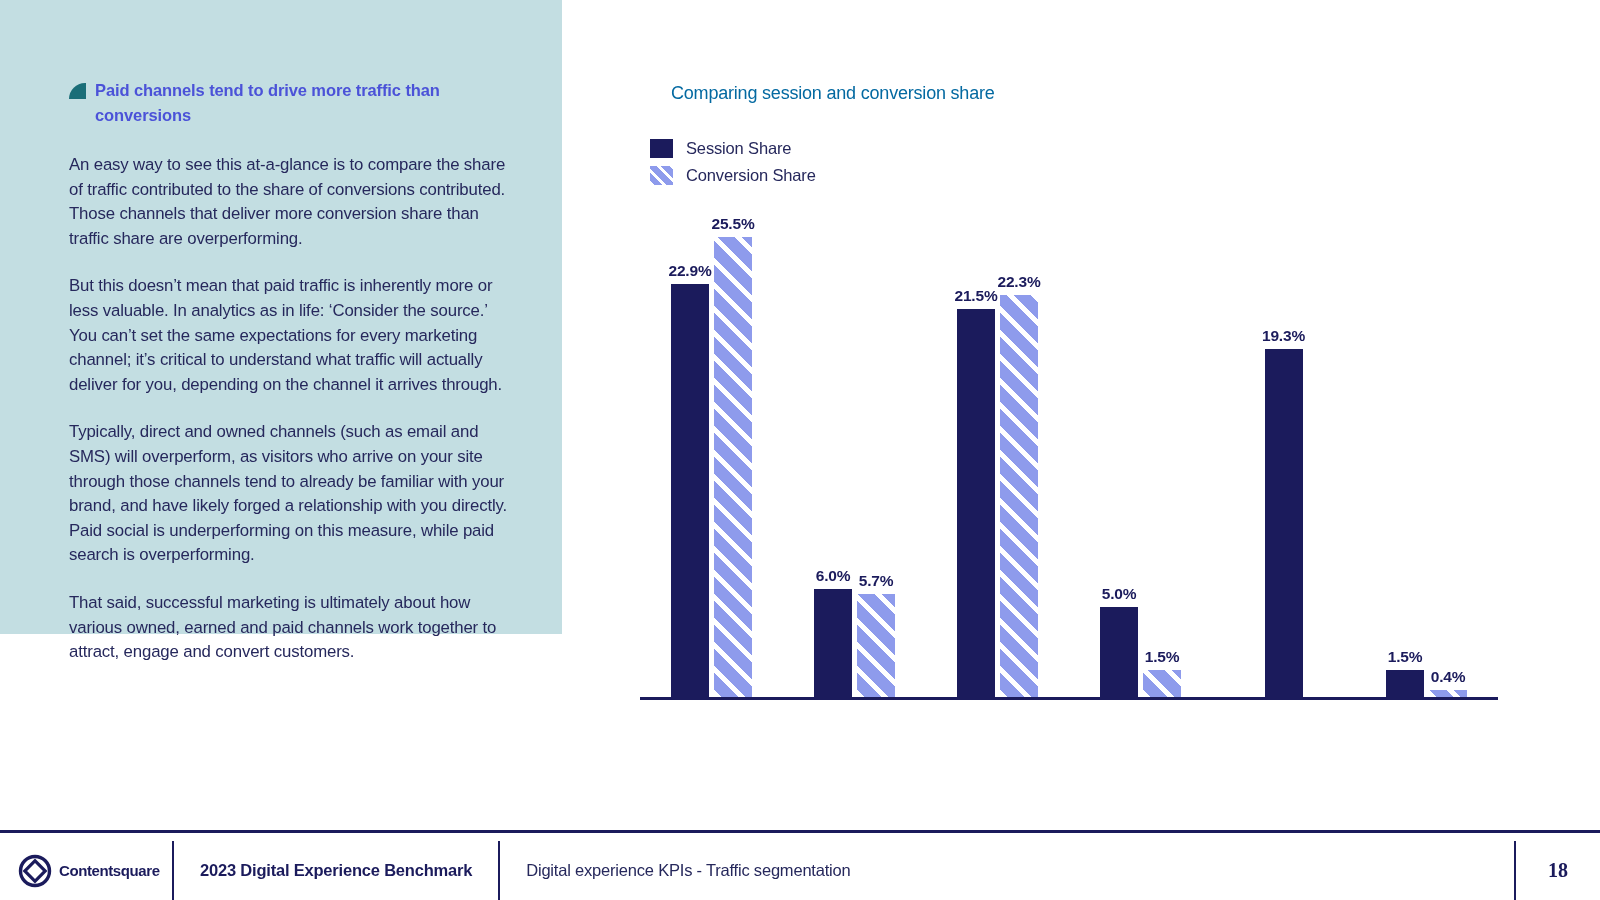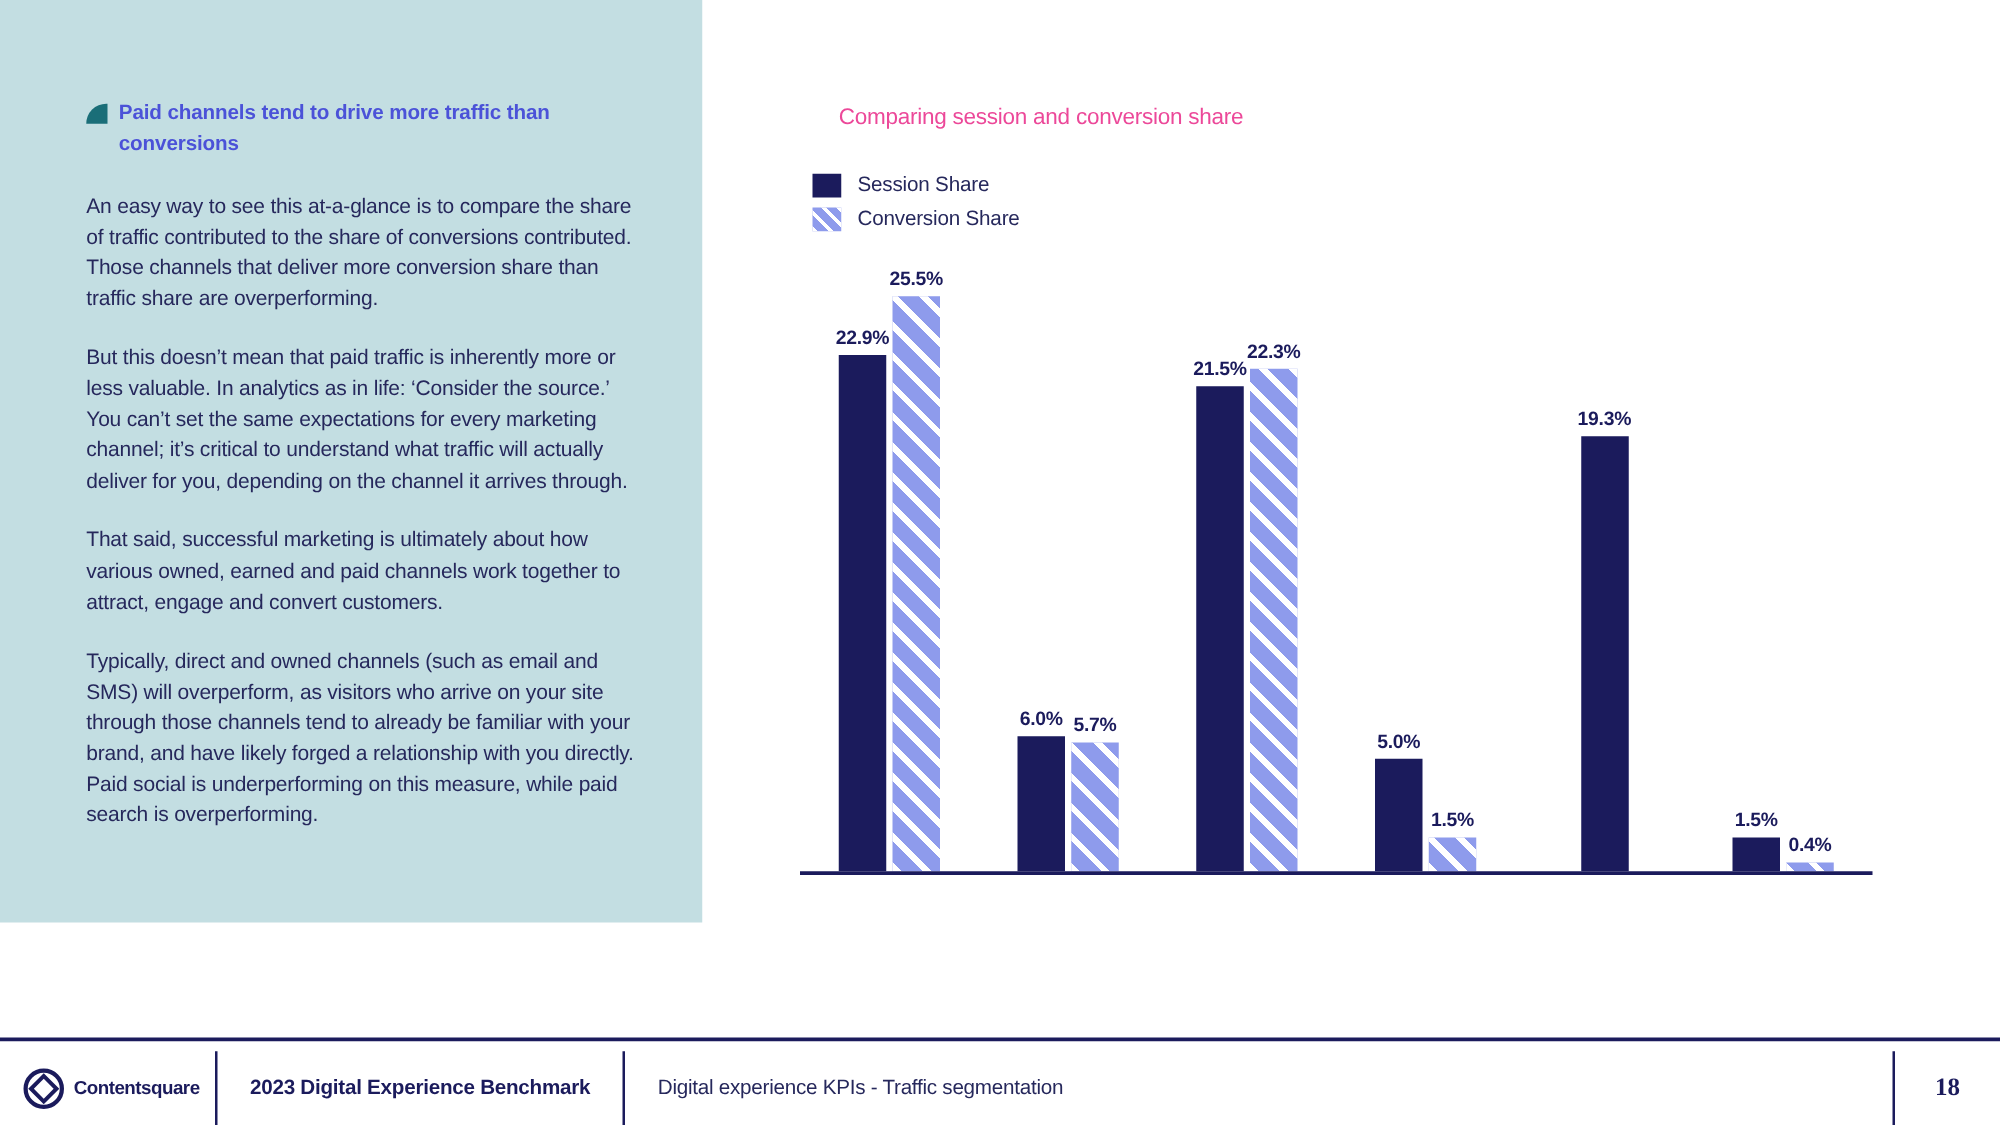--- a/index.html
+++ b/index.html
@@ -9,21 +9,21 @@
     background:#ffffff;
     overflow:hidden;
   }
 
   
   .page { position:relative; width:1600px; height:900px; }
 
   
   .left-panel {
     position:absolute; left:0; top:0;
-    width:562px; height:738px;
+    width:562px; height:634px;
     background:#c3dee2;
     padding:78px 52px 0 69px;
   }
   .kicker {
     position:relative;
     font-size:16.5px; font-weight:700; line-height:25px;
     color:#4b52d8; letter-spacing:-0.1px;
     padding-left:26px;
     margin-bottom:25px;
   }
@@ -50,21 +50,21 @@
   .chart-title {
     position:relative;
     font-size:18.5px; font-weight:700; color:#1b1b5c;
     letter-spacing:-0.2px; padding-left:21px; line-height:24px;
   }
   .title-bullet {
     position:absolute; left:0; top:8px;
     width:9px; height:9px; background:#4b52d8;
   }
   .chart-sub {
-    font-size:18px; color:#ec4899; letter-spacing:-0.2px;
+    font-size:18px; color:#0369a1; letter-spacing:-0.2px;
     padding-left:21px; margin-top:5px; line-height:24px;
   }
   .legend { position:absolute; left:88px; top:139px; }
   .legend-row { display:flex; align-items:center; margin-bottom:8px; }
   .legend-sw { width:23px; height:19px; margin-right:13px; flex:none; }
   .sw-session { background:#1b1b5c; }
   .sw-conv {
     background:#8e9bec;
     background-image:repeating-linear-gradient(45deg,
       #ffffff 0px, #ffffff 3px,
@@ -144,22 +144,22 @@
 
 <div class="page">
 
   <div class="left-panel">
     <div class="kicker">
       <span class="kicker-icon"></span>
       <span>Paid channels tend to drive more traffic than conversions</span>
     </div>
     <p class="para">An easy way to see this at-a-glance is to compare the share of traffic contributed to the share of conversions contributed. Those channels that deliver more conversion share than traffic share are overperforming.</p>
     <p class="para">But this doesn’t mean that paid traffic is inherently more or less valuable. In analytics as in life: ‘Consider the source.’ You can’t set the same expectations for every marketing channel; it’s critical to understand what traffic will actually deliver for you, depending on the channel it arrives through.</p>
+    <p class="para">Typically, direct and owned channels (such as email and SMS) will overperform, as visitors who arrive on your site through those channels tend to already be familiar with your brand, and have likely forged a relationship with you directly. Paid social is underperforming on this measure, while paid search is overperforming.</p>
     <p class="para">That said, successful marketing is ultimately about how various owned, earned and paid channels work together to attract, engage and convert customers.</p>
-    <p class="para">Typically, direct and owned channels (such as email and SMS) will overperform, as visitors who arrive on your site through those channels tend to already be familiar with your brand, and have likely forged a relationship with you directly. Paid social is underperforming on this measure, while paid search is overperforming.</p>
   </div>
 
   <div class="right-panel">
 
     <div class="chart-head">
       <div class="chart-sub">Comparing session and conversion share</div>
     </div>
 
     <div class="legend">
       <div class="legend-row">

